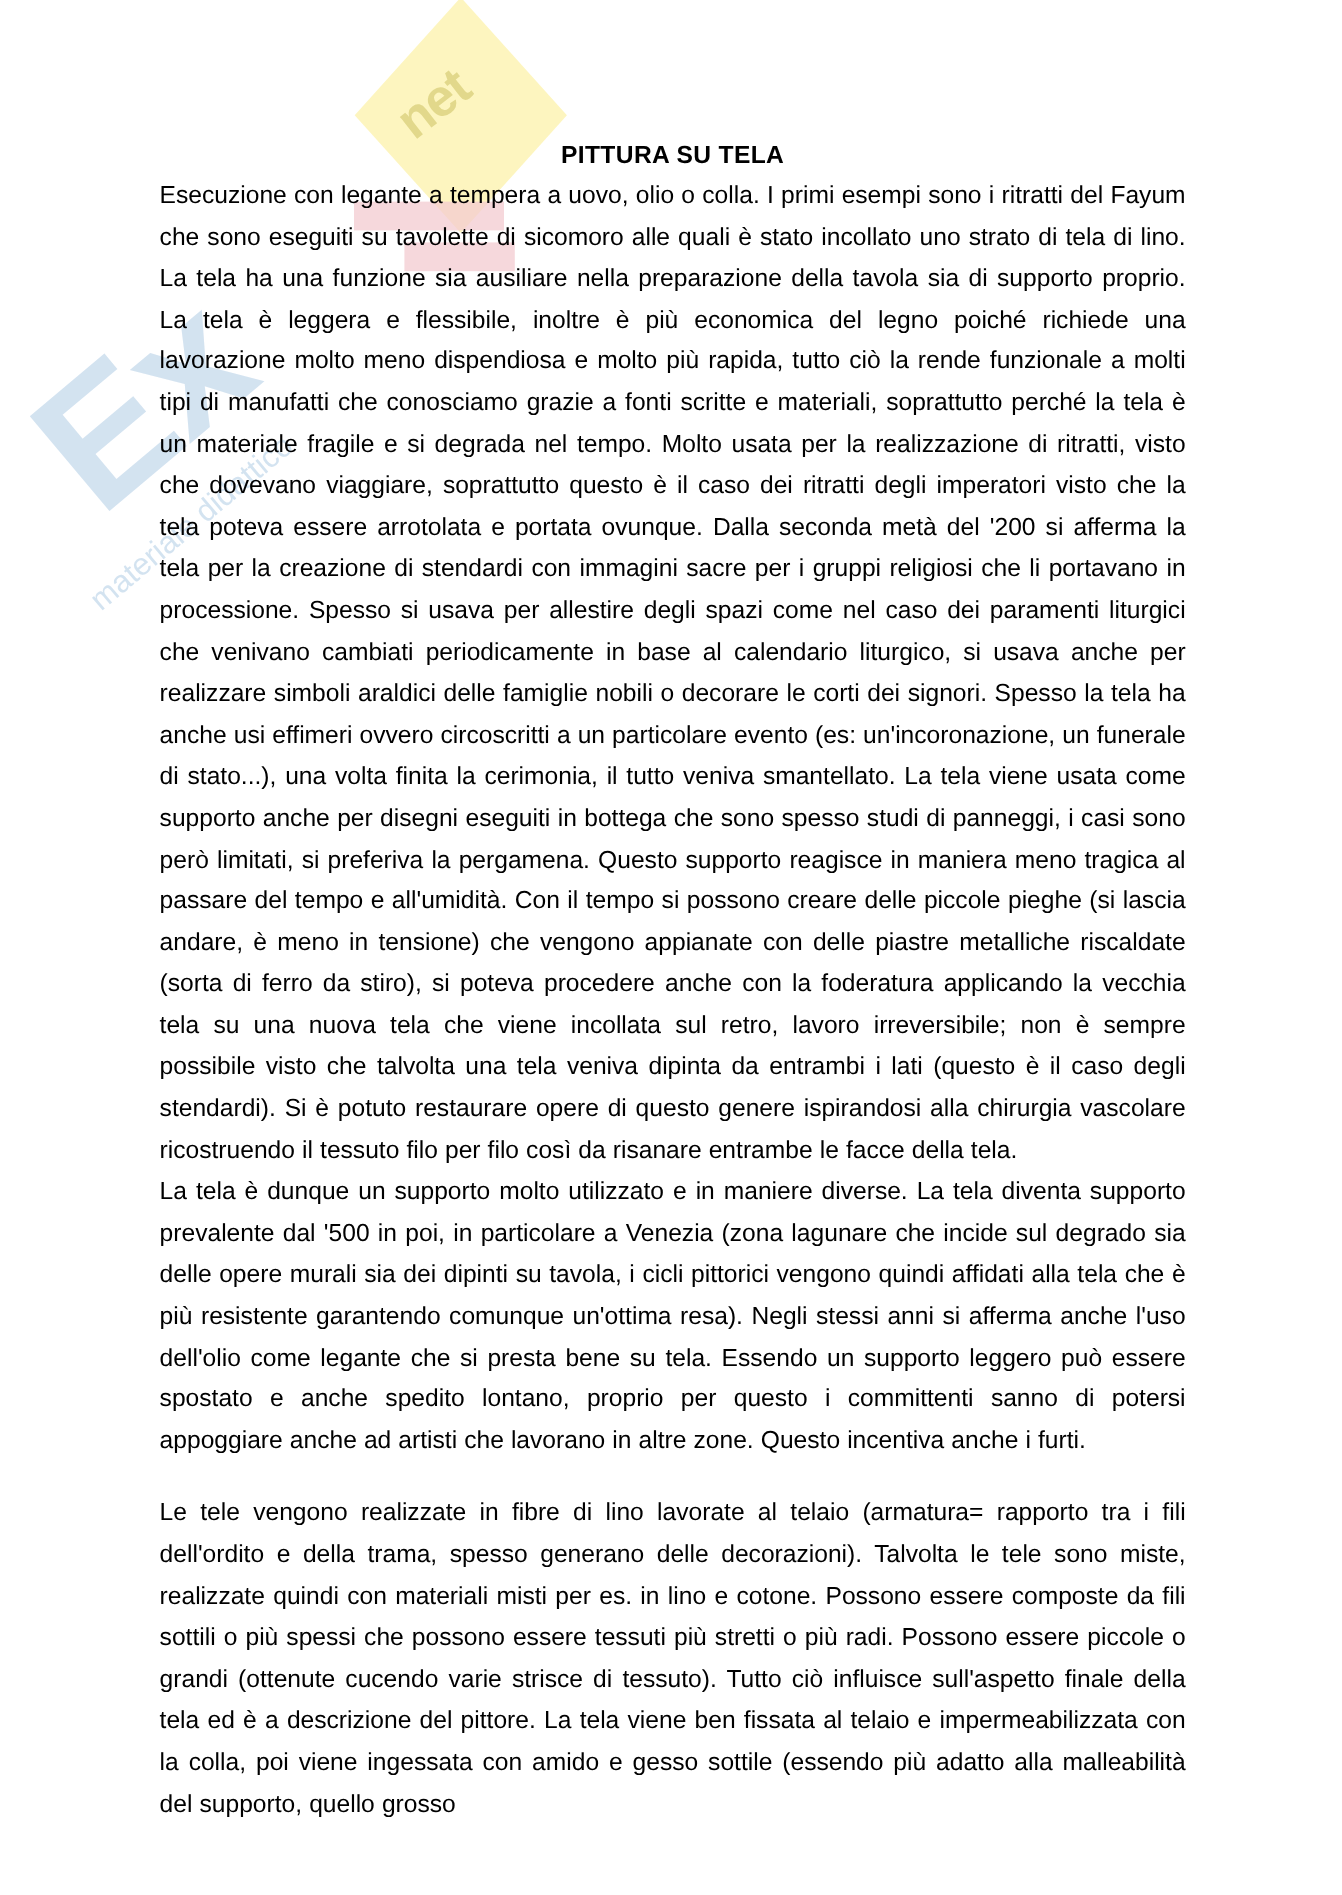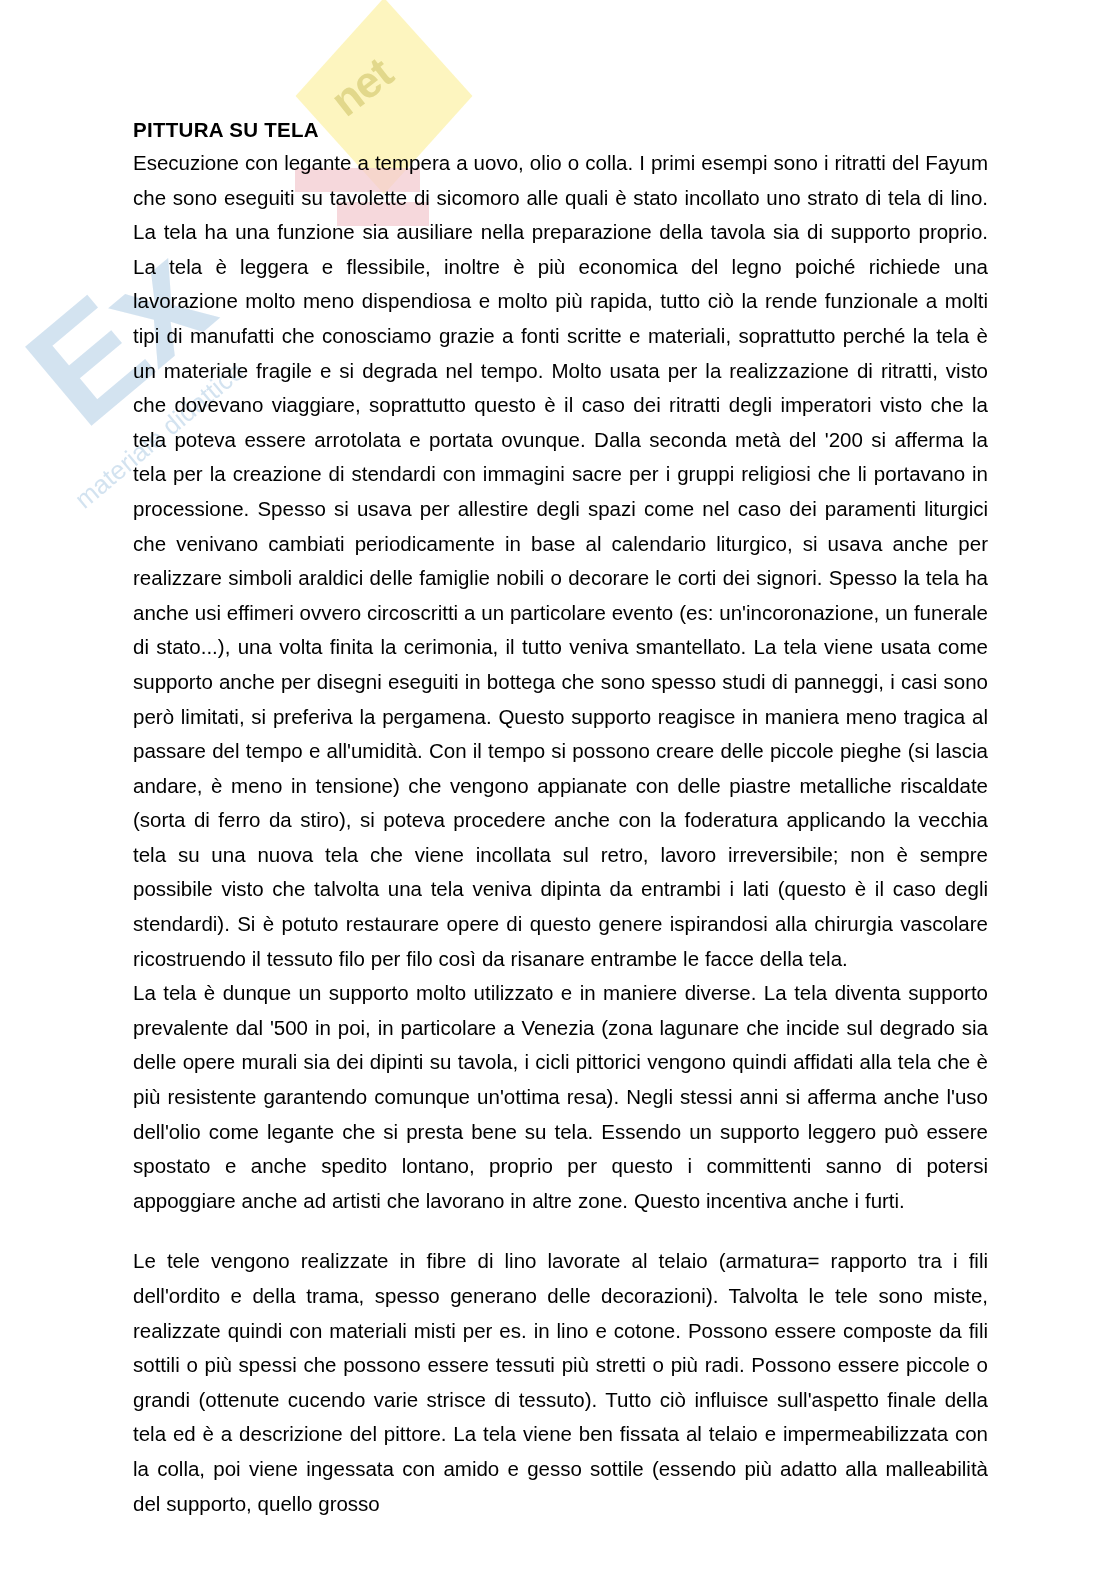--- a/index.html
+++ b/index.html
@@ -70,20 +70,21 @@
     position: absolute;
     top: 118px;
     left: 133px;
     width: 855px;
   }
   h1.doc-title {
     font-size: 20.5px;
     font-weight: bold;
     margin: 0 0 4px 0;
     letter-spacing: .3px;
+    text-align: center;
   }
   p.para {
     margin: 0;
     font-size: 20.5px;
     line-height: 34.6px;
     text-align: justify;
     text-justify: inter-word;
     word-spacing: .2px;
   }
   p.para.last {

